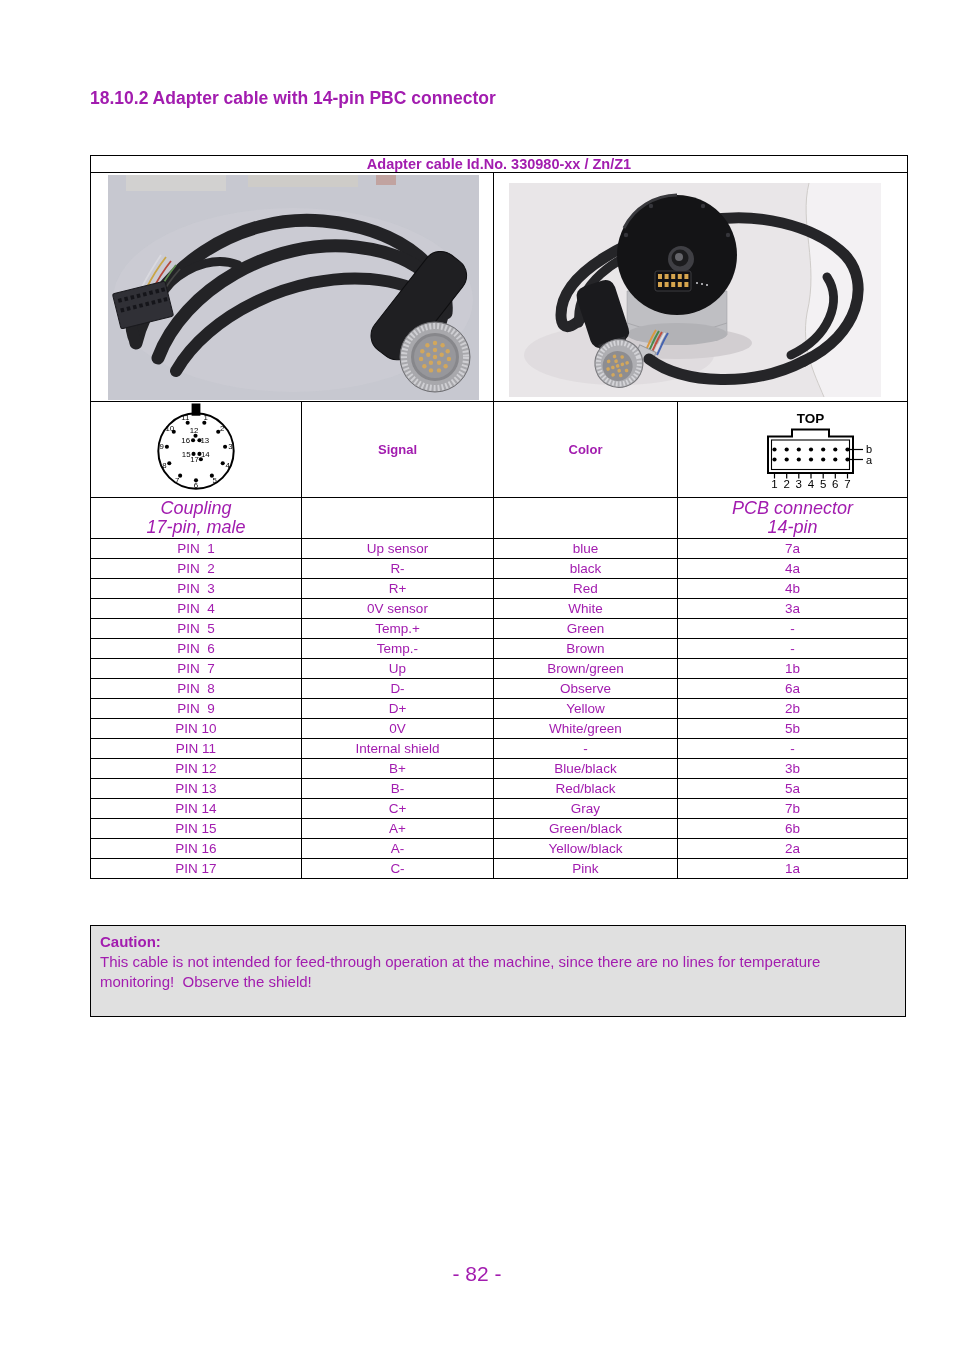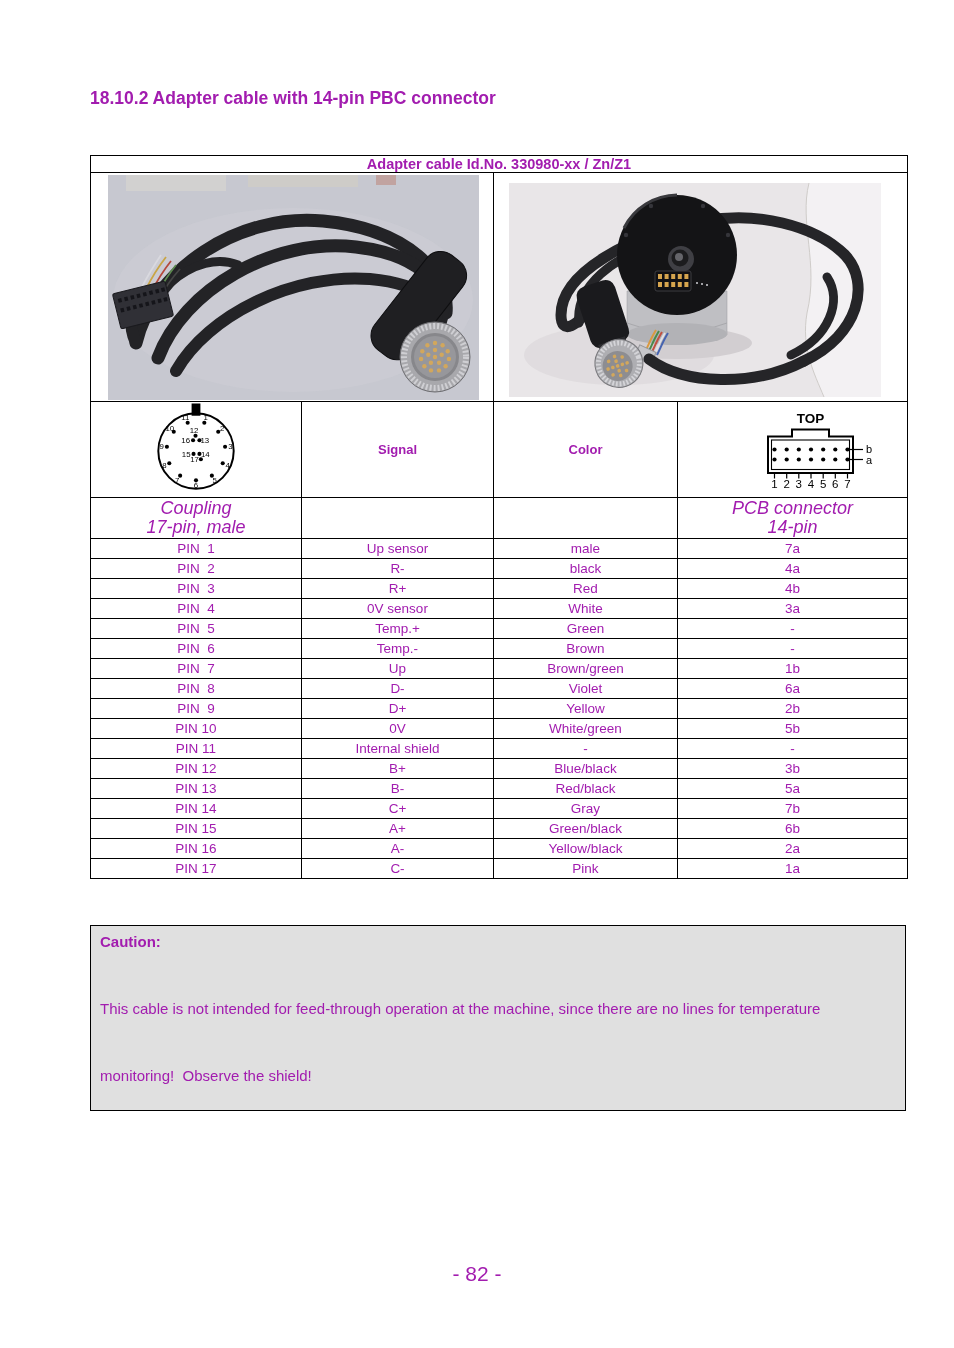--- a/index.html
+++ b/index.html
@@ -26,21 +26,21 @@
   .sub-row td { height:40px; font-style:italic; font-size:18px; line-height:19px; }
   .pin-row td { height:19px; font-size:13.5px; }
   .col-pin { white-space:pre; }
 
   .caution {
     position:absolute; left:90px; top:925px; width:796px;
     border:1.5px solid #000; background:#e0e0e0;
     padding:6px 9px 24px 9px; font-size:15px; line-height:20px;
   }
   .caution-title { font-weight:bold; }
-  .caution-line { white-space:pre-wrap;margin-top:47px; }
+  .caution-line { white-space:pre-wrap; }
 
   .page-num { position:absolute; top:1262px; left:0; width:100%; text-align:center; font-size:21px; }
 
   svg text { font-family:"Liberation Sans", sans-serif; }
 </style>
 </head>
 <body>
 
 <div class="page">
 
@@ -326,21 +326,21 @@
       <td></td>
       <td>
         <div>PCB connector</div>
         <div>14-pin</div>
       </td>
     </tr>
 
     <tr class="pin-row">
           <td class="col-pin">PIN  1</td>
           <td>Up sensor</td>
-          <td>male</td>
+          <td>blue</td>
           <td>7a</td>
         </tr>
     <tr class="pin-row">
           <td class="col-pin">PIN  2</td>
           <td>R-</td>
           <td>black</td>
           <td>4a</td>
         </tr>
     <tr class="pin-row">
           <td class="col-pin">PIN  3</td>
@@ -368,21 +368,21 @@
         </tr>
     <tr class="pin-row">
           <td class="col-pin">PIN  7</td>
           <td>Up</td>
           <td>Brown/green</td>
           <td>1b</td>
         </tr>
     <tr class="pin-row">
           <td class="col-pin">PIN  8</td>
           <td>D-</td>
-          <td>Violet</td>
+          <td>Observe</td>
           <td>6a</td>
         </tr>
     <tr class="pin-row">
           <td class="col-pin">PIN  9</td>
           <td>D+</td>
           <td>Yellow</td>
           <td>2b</td>
         </tr>
     <tr class="pin-row">
           <td class="col-pin">PIN 10</td>

